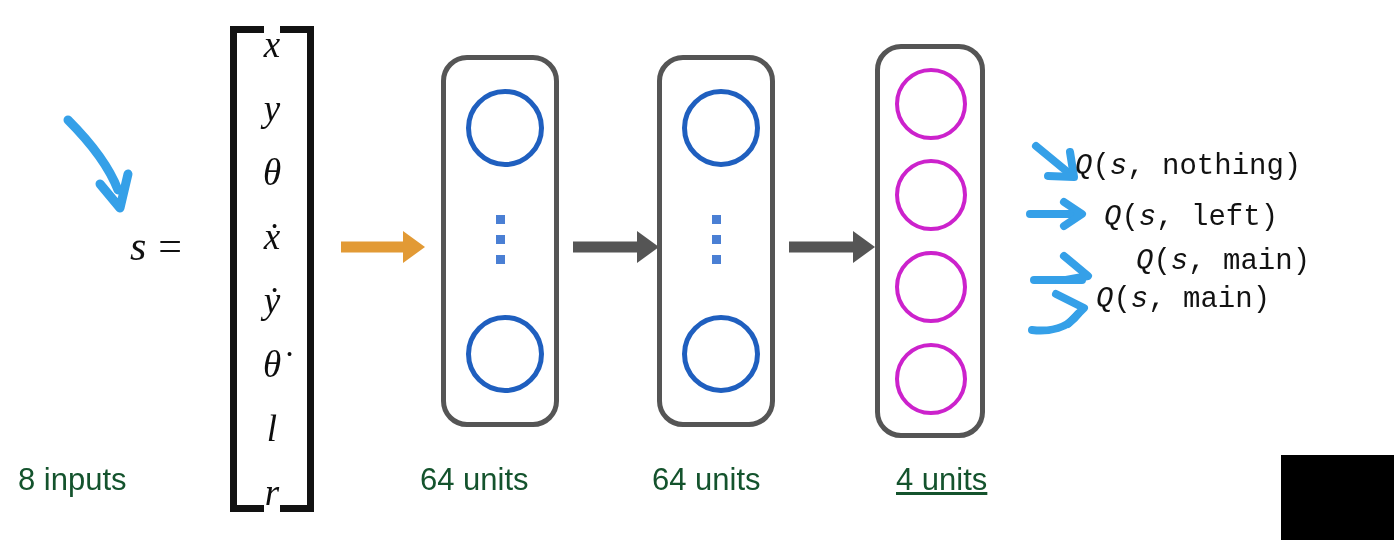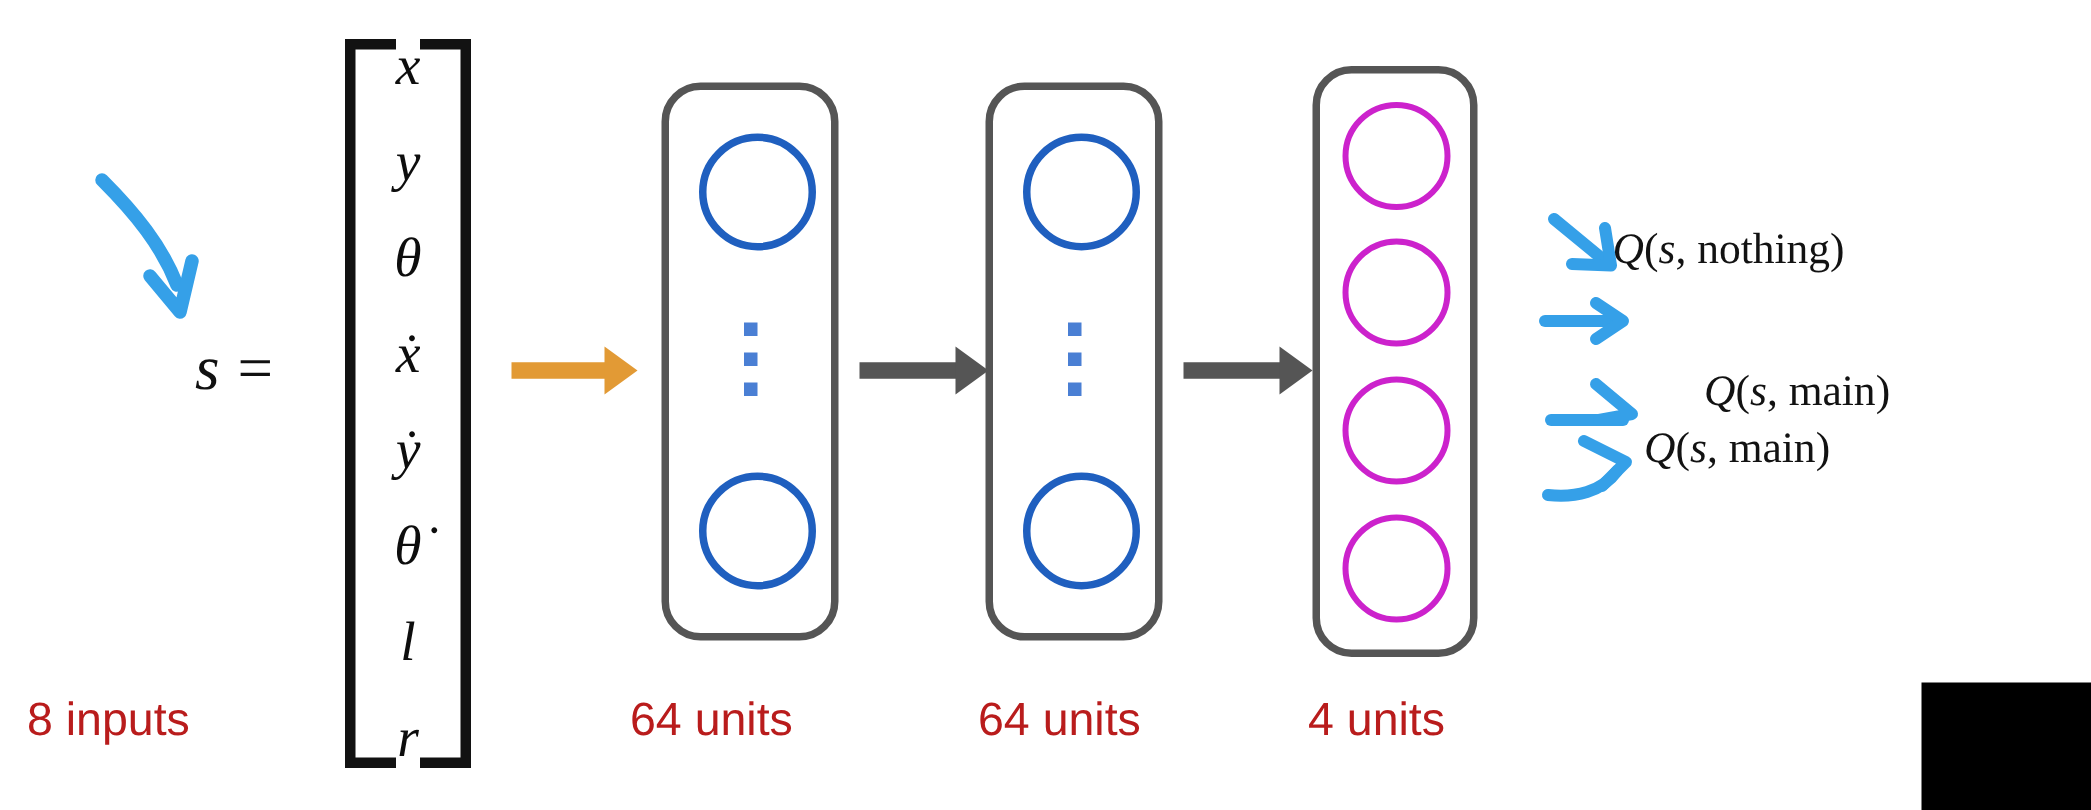--- a/index.html
+++ b/index.html
@@ -84,30 +84,30 @@
     width:0;height:0;border-top:16px solid transparent;border-bottom:16px solid transparent;
   }
   .arrow.orange .shaft{background:#e29a35;}
   .arrow.orange .head{border-left:22px solid #e29a35;}
   .arrow.gray .shaft{background:#555555;}
   .arrow.gray .head{border-left:22px solid #555555;}
 
   
   .unit-label{
     position:absolute;
-    color:#b91c1c;
+    color:#14532d;
     font-size:31px;
     font-family:"Liberation Sans", sans-serif;
     white-space:nowrap;
   }
 
   
   .q-label{
     position:absolute;
-    font-family:Liberation Serif, serif;
+    font-family:Liberation Mono, monospace;
     font-size:29px;
     color:#121212;
     white-space:nowrap;
   }
   .q-label .qq{font-style:italic;}
   .q-label .ss{font-style:italic;}
   .q-label .act{font-style:normal;}
 
   
   #black-rect{
@@ -186,21 +186,21 @@
     <span class="shaft" style="width:66px;"></span>
     <span class="head" style="left:64px;"></span>
   </div>
 
   <div class="layer-box" style="left:875px;top:44px;width:110px;height:394px;">
     <div class="unit magenta" style="left:15px;top:19px;width:72px;height:72px;"></div>
     <div class="unit magenta" style="left:15px;top:110px;width:72px;height:72px;"></div>
     <div class="unit magenta" style="left:15px;top:202px;width:72px;height:72px;"></div>
     <div class="unit magenta" style="left:15px;top:294px;width:72px;height:72px;"></div>
   </div>
-  <div class="unit-label" style="left:872px;top:462px;">4 units</div>
+  <div class="unit-label" style="left:896px;top:462px;text-decoration:underline;">4 units</div>
 
   <svg class="ink" style="left:1030px;top:140px;" width="58" height="46" viewBox="0 0 58 46">
     <path d="M6,6 L40,34" stroke="#35a0e8" stroke-width="8" fill="none" stroke-linecap="round"></path>
     <path d="M18,36 L44,37 L40,12" stroke="#35a0e8" stroke-width="8" fill="none" stroke-linecap="round" stroke-linejoin="round"></path>
   </svg>
   <svg class="ink" style="left:1026px;top:198px;" width="68" height="32" viewBox="0 0 68 32">
     <path d="M4,16 L50,16" stroke="#35a0e8" stroke-width="8" fill="none" stroke-linecap="round"></path>
     <path d="M38,4 L56,16 L38,28" stroke="#35a0e8" stroke-width="8" fill="none" stroke-linecap="round" stroke-linejoin="round"></path>
   </svg>
   <svg class="ink" style="left:1030px;top:250px;" width="68" height="40" viewBox="0 0 68 40">
@@ -209,20 +209,23 @@
   </svg>
   <svg class="ink" style="left:1028px;top:288px;" width="70" height="50" viewBox="0 0 70 50">
     <path d="M4,42 C22,44 40,40 50,26" stroke="#35a0e8" stroke-width="8" fill="none" stroke-linecap="round"></path>
     <path d="M28,6 L56,20 L40,36" stroke="#35a0e8" stroke-width="8" fill="none" stroke-linecap="round" stroke-linejoin="round"></path>
   </svg>
 
   <div class="q-label" style="left:1075px;top:150px;">
     <span class="qq">Q</span><span>(</span><span class="ss">s</span><span>, </span><span class="act">nothing</span><span>)</span>
   </div>
 
+  <div class="q-label" style="left:1104px;top:201px;">
+    <span class="qq">Q</span><span>(</span><span class="ss">s</span><span>, </span><span class="act">left</span><span>)</span>
+  </div>
 
   <div class="q-label" style="left:1096px;top:245px;margin-left:40px;">
     <span class="qq">Q</span><span>(</span><span class="ss">s</span><span>, </span><span class="act">main</span><span>)</span>
   </div>
 
   <div class="q-label" style="left:1096px;top:283px;">
     <span class="qq">Q</span><span>(</span><span class="ss">s</span><span>, </span><span class="act">main</span><span>)</span>
   </div>
 
   <div id="black-rect"></div>

